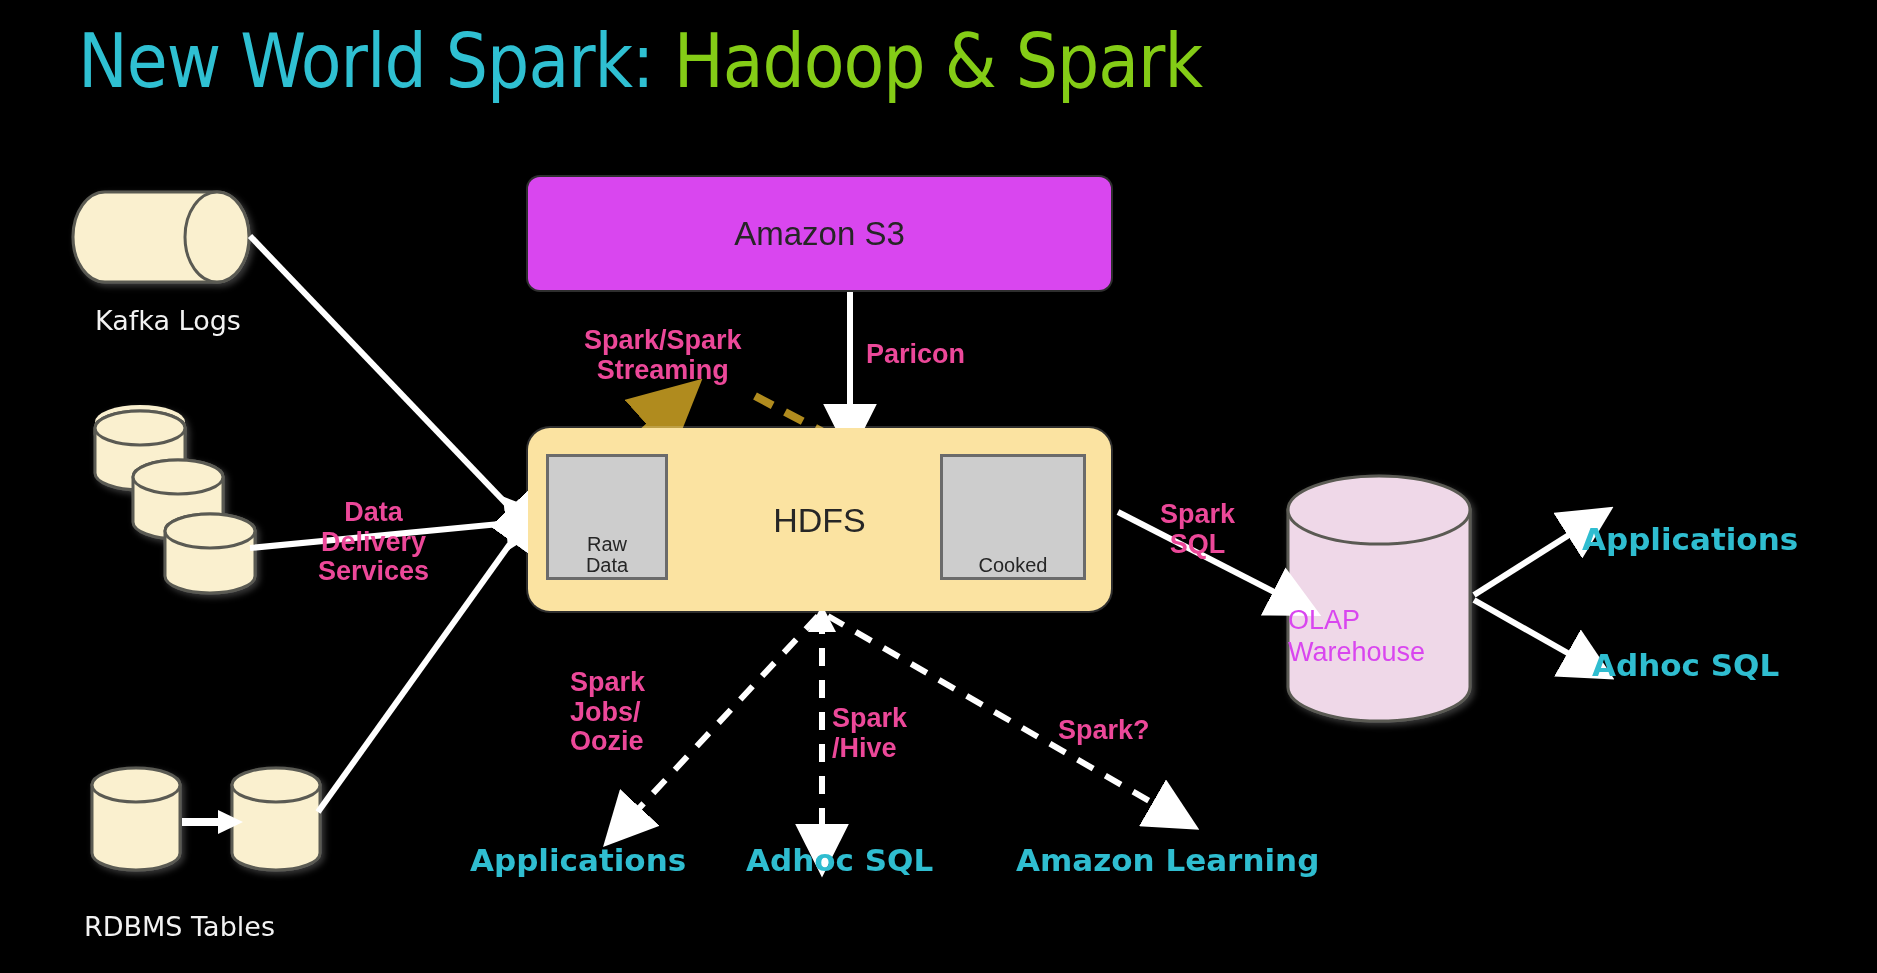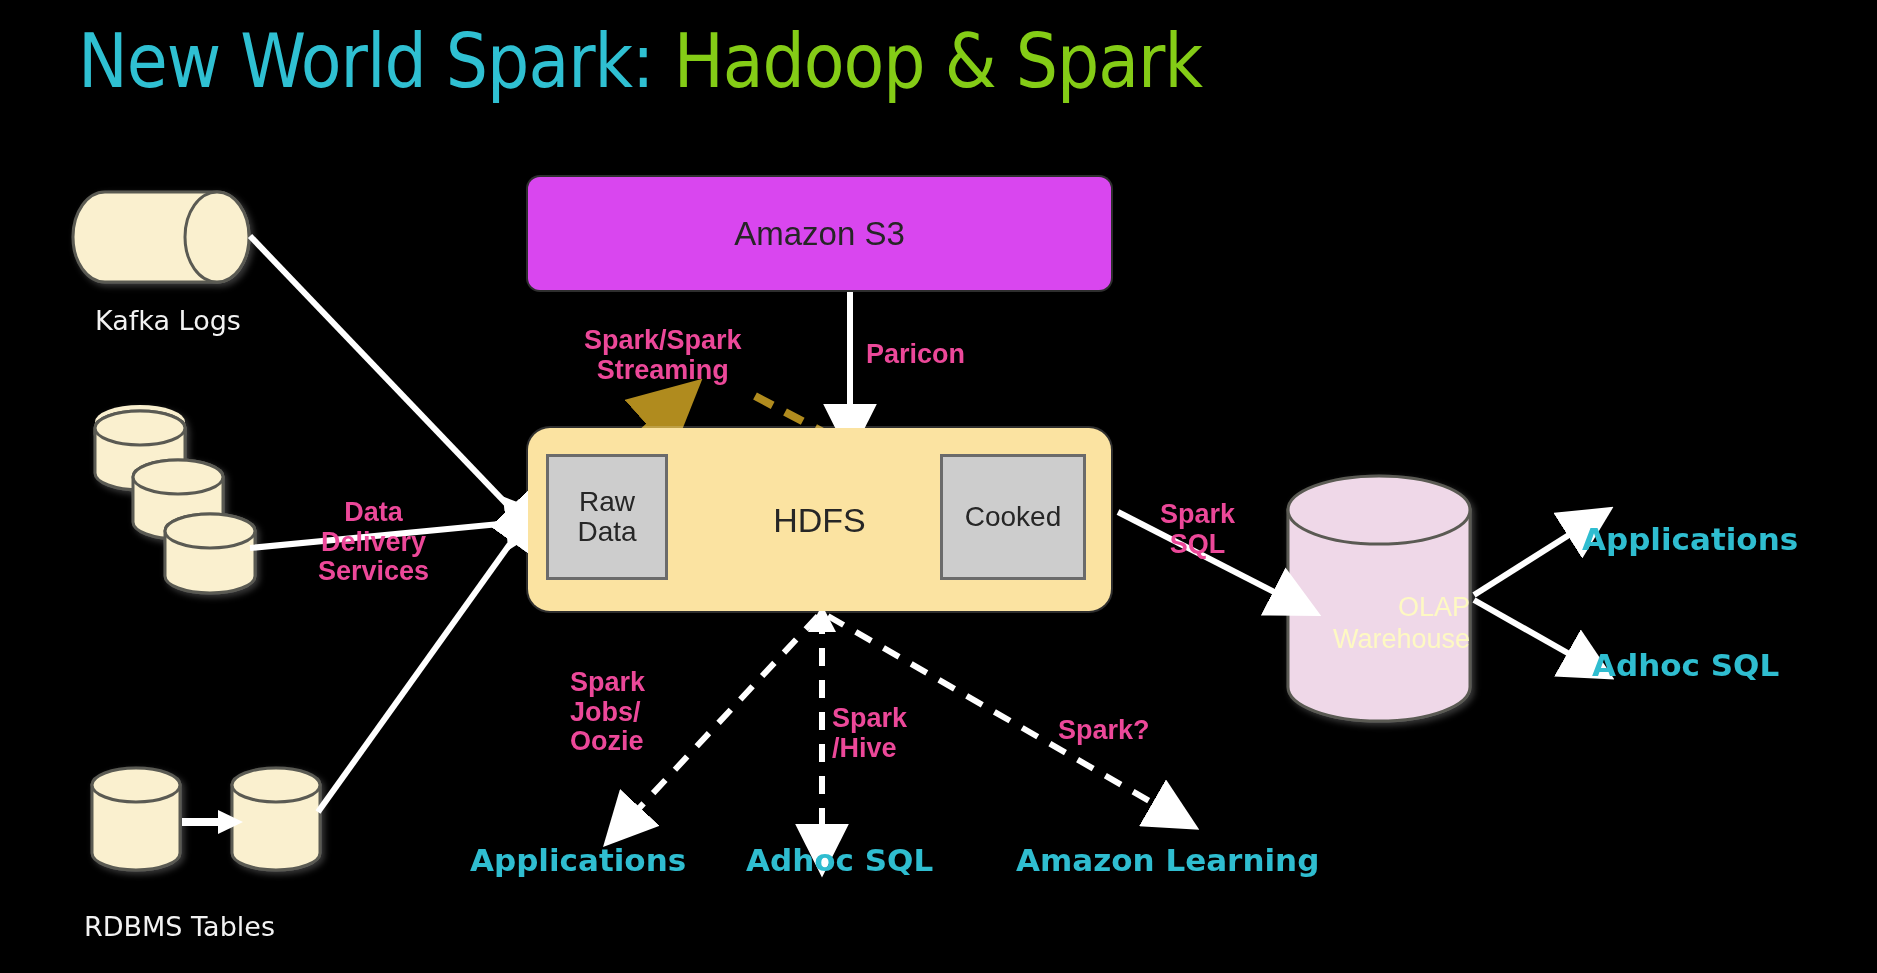--- a/index.html
+++ b/index.html
@@ -23,22 +23,22 @@
   .boxnode{position:absolute;z-index:3;display:flex;align-items:center;
            justify-content:center;box-sizing:border-box;}
   #s3{left:528px;top:177px;width:583px;height:113px;background:#d946ef;
       border-radius:12px;box-shadow:0 0 0 2px rgba(255,255,255,.18);
       color:#262626;font-size:33px;font-family:"Liberation Sans",sans-serif;}
   #hdfs{left:528px;top:428px;width:583px;height:183px;background:#FBE3A1;
         border-radius:22px;box-shadow:0 0 0 2px rgba(255,255,255,.18);}
   #hdfs-label{position:absolute;left:50%;top:50%;transform:translate(-50%,-50%);
         color:#262626;font-size:34px;font-family:"Liberation Sans",sans-serif;}
   .innerbox{position:absolute;background:#CDCDCD;border:3px solid #6B6B6B;
-        display:flex;align-items:center;justify-content:center;text-align:center;
-        color:#262626;font-size:28px;line-height:1.08;
+        display:flex;align-items:flex-end;justify-content:center;text-align:center;
+        color:#262626;font-size:20px;line-height:1.08;
         font-family:"Liberation Sans",sans-serif;}
   #raw{left:18px;top:26px;width:116px;height:120px;}
   #cooked{left:412px;top:26px;width:140px;height:120px;}
 
   
   .caption{position:absolute;z-index:4;color:#F2F2F2;font-size:27px;
     line-height:1.12;font-family:"DejaVu Sans","Liberation Sans",sans-serif;}
 
   
   .gold{position:absolute;z-index:5;color:#ec4899;font-weight:bold;
@@ -139,21 +139,21 @@
     <span id="hdfs-label">HDFS</span>
     <div class="innerbox" id="raw">
       <span style="white-space:pre-line">Raw
 Data</span>
     </div>
     <div class="innerbox" id="cooked">
       <span>Cooked</span>
     </div>
   </div>
 
-  <div class="lbl" style="left:1288px;top:591px;width:182px;text-align:right;color:#fef9c3;
+  <div class="lbl" style="left:1288px;top:604px;width:182px;text-align:left;color:#d946ef;
               font-size:27px;line-height:1.2;white-space:pre-line;
               font-family:'Liberation Sans',sans-serif;">OLAP
 Warehouse</div>
 
   <div class="caption" style="left:95px;top:306px;">Kafka Logs</div>
   <div class="caption" style="left:84px;top:912px;">RDBMS Tables</div>
 
   <div class="gold" style="left:318px;top:498px;white-space:pre-line;">Data
 Delivery
 Services</div>

